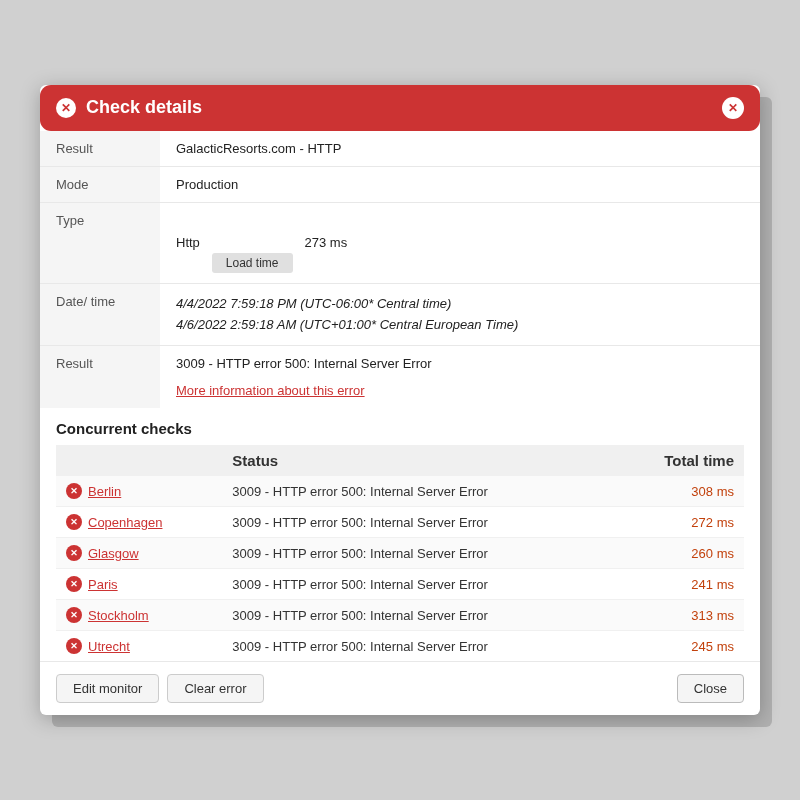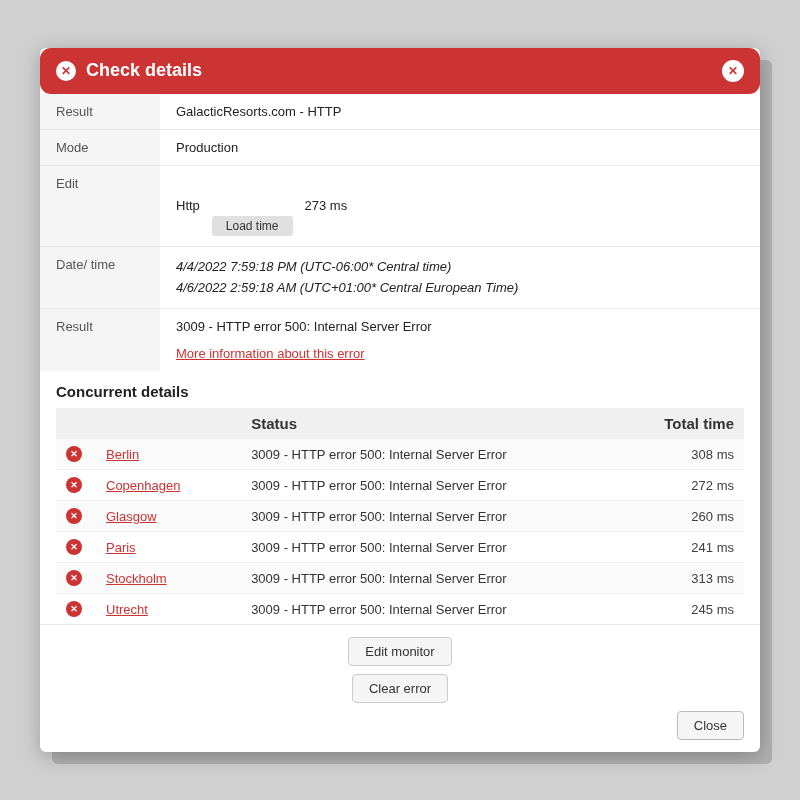--- a/index.html
+++ b/index.html
@@ -187,39 +187,39 @@
 
     .concurrent-table td {
       padding: 7px 10px;
       font-size: 13px;
       border-bottom: 1px solid #f0f0f0;
       color: #333;
     }
 
     .concurrent-table td:last-child {
       text-align: right;
-      color: #404040;
+      color: #c2410c;
     }
 
     .concurrent-table tr:last-child td {
       border-bottom: none;
     }
 
     .concurrent-table tr:nth-child(odd) td {
       background: #fafafa;
     }
 
     .concurrent-table tr:nth-child(even) td {
       background: #fff;
     }
 
     .location-cell {
       display: flex;
       align-items: center;
-      gap: 24px;
+      gap: 6px;
     }
 
     .error-dot {
       width: 16px;
       height: 16px;
       background: #cc3333;
       border-radius: 50%;
       display: flex;
       align-items: center;
       justify-content: center;
@@ -238,21 +238,20 @@
       text-decoration: underline;
       cursor: pointer;
     }
 
     .modal-footer {
       padding: 12px 16px;
       border-top: 1px solid #e8e8e8;
       display: flex;
       align-items: center;
       gap: 8px;
-      flex-direction: column;
     }
 
     .footer-right {
       margin-left: auto;
     }
 
     .btn {
       padding: 6px 16px;
       border-radius: 4px;
       font-size: 13px;
@@ -285,21 +284,21 @@
         <tbody>
             <tr>
           <td>Result</td>
           <td>GalacticResorts.com - HTTP</td>
         </tr>
         <tr>
           <td>Mode</td>
           <td>Production</td>
         </tr>
         <tr>
-          <td>Edit</td>
+          <td>Type</td>
           <td>
             <div class="type-row">
               <span>Http</span>
               <span class="load-time-badge">Load time</span>
               <span>273 ms</span>
             </div>
           </td>
         </tr>
         <tr>
           <td>Date/ time</td>
@@ -312,21 +311,21 @@
           <td>Result</td>
           <td>
             <span>3009 - HTTP error 500: Internal Server Error</span>
             <a class="error-link">More information about this error</a>
           </td>
         </tr>
       </tbody>
         </table>
 
       <div class="concurrent-section">
-        <div class="concurrent-title">Concurrent details</div>
+        <div class="concurrent-title">Concurrent checks</div>
         <table class="concurrent-table">
           <thead>
             <tr>
               <th></th>
               <th>Status</th>
               <th>Total time</th>
             </tr>
           </thead>
           <tbody id="concurrent-tbody">
           <tr>

